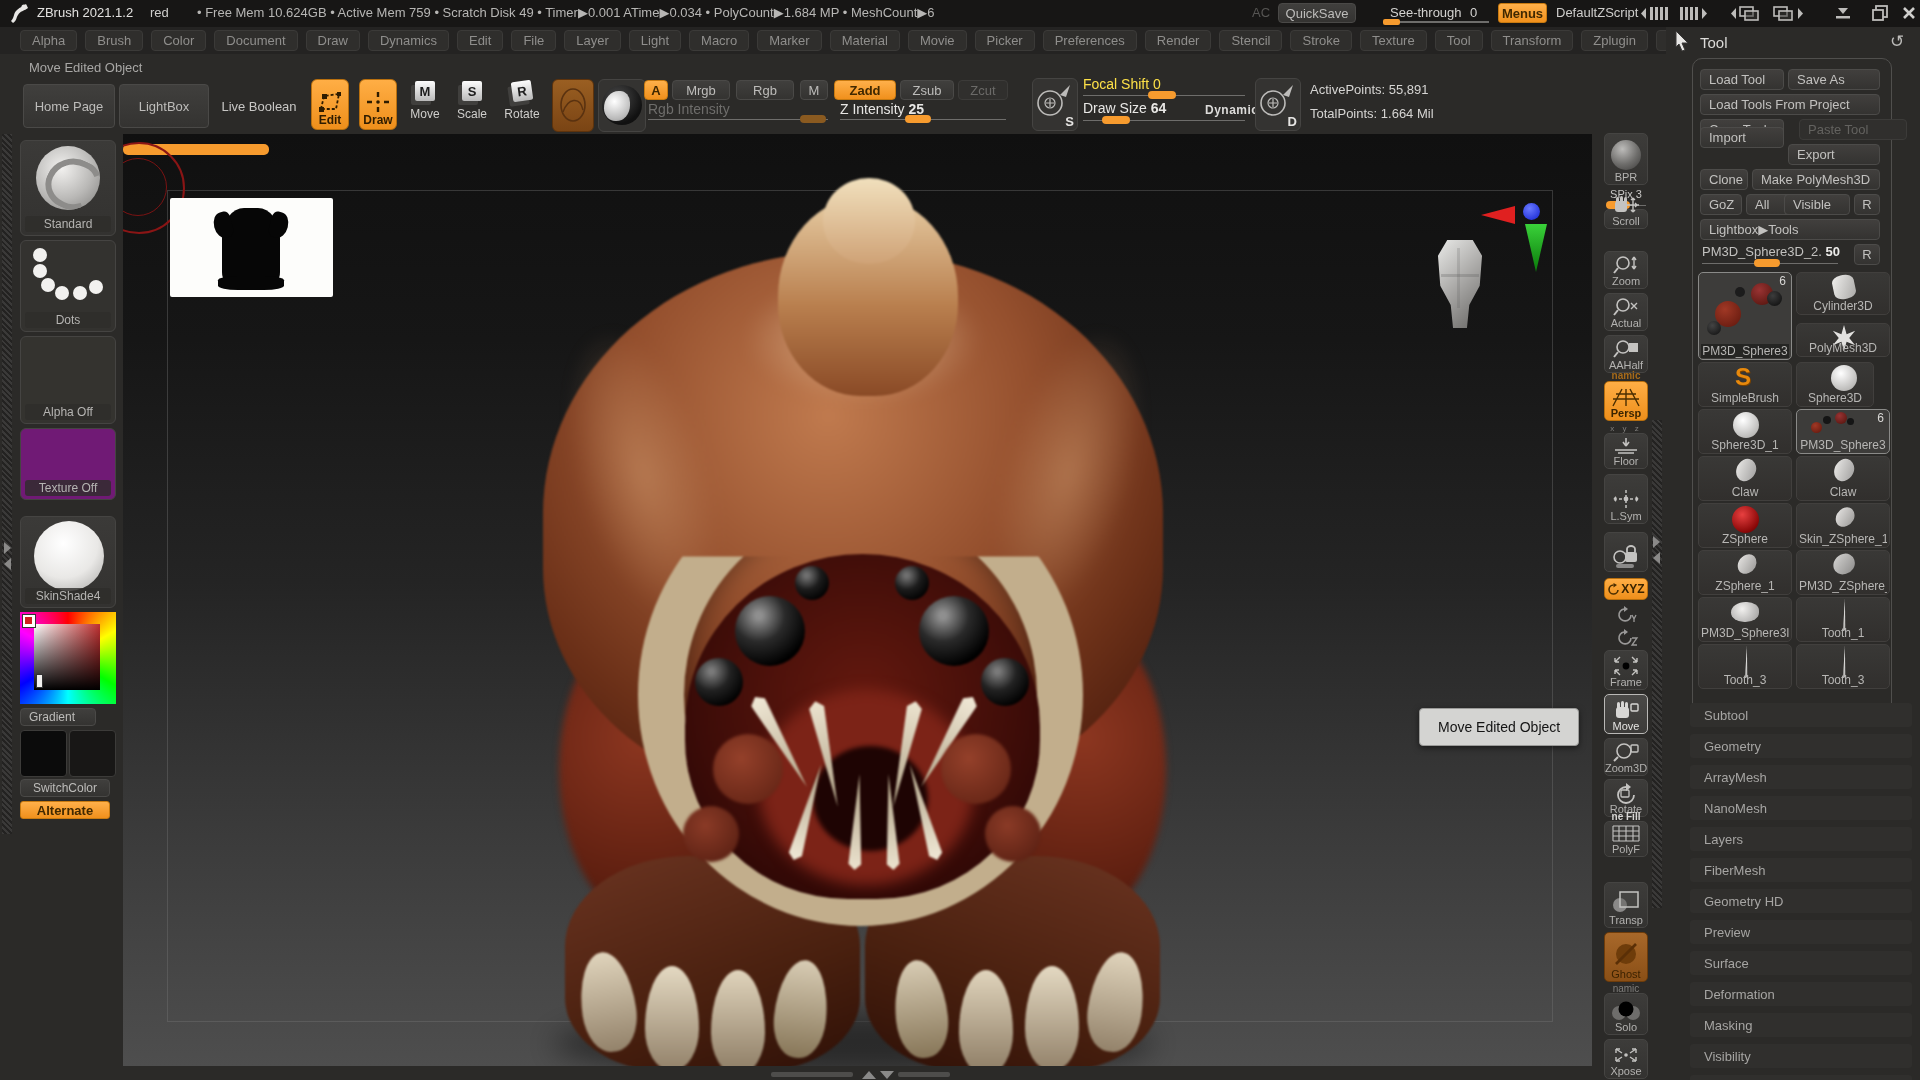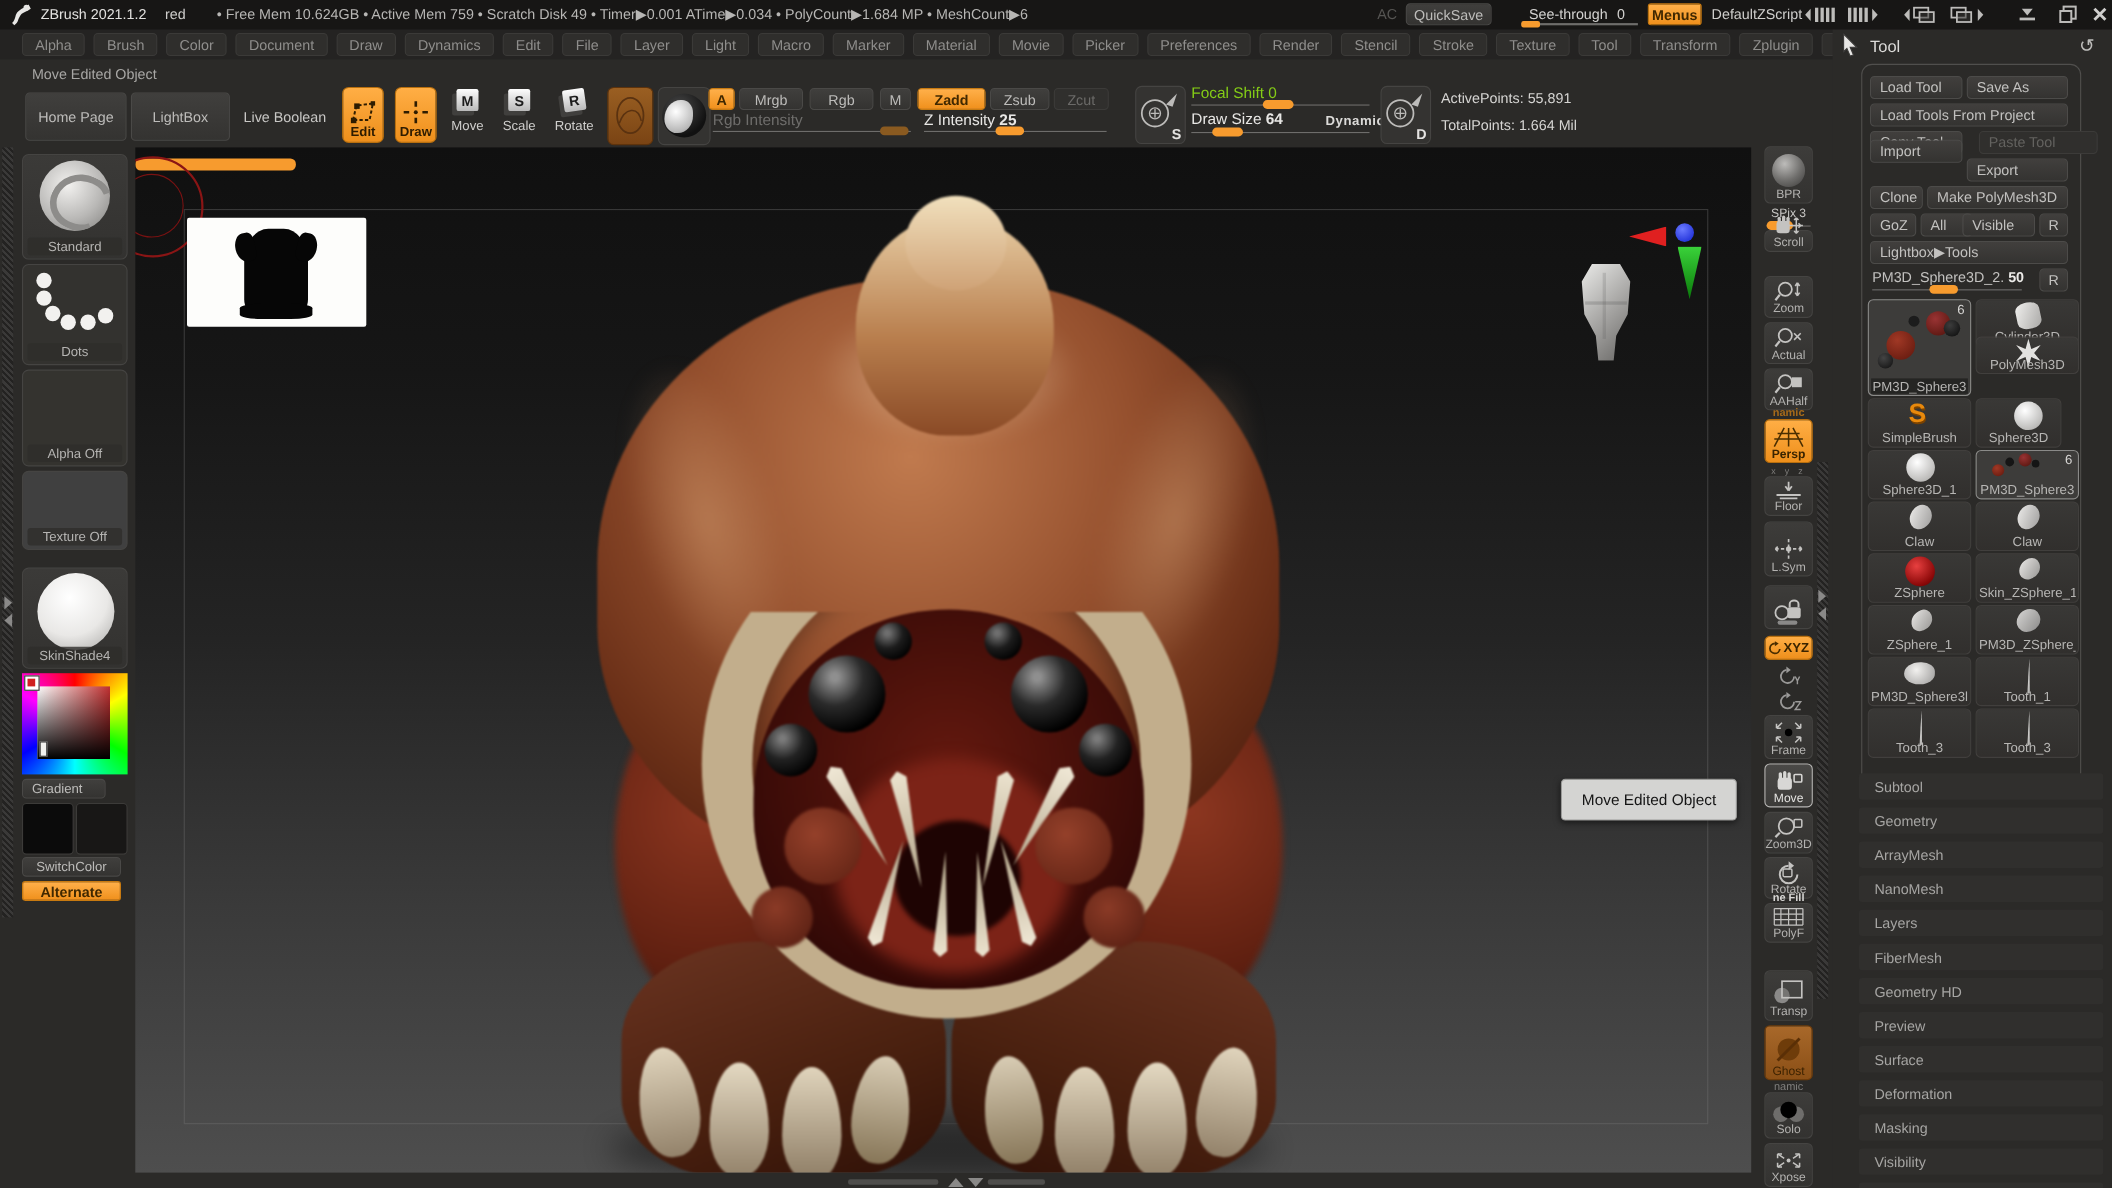--- a/index.html
+++ b/index.html
@@ -227,21 +227,21 @@
 
   <div class="abs" style="left:1032px;top:78px;width:44px;height:51px;border-radius:6px;background:#343331;border:1px solid #454442">
     <svg width="36" height="40" viewBox="0 0 36 40" style="margin:4px 0 0 3px">
       <circle cx="14" cy="20" r="12" fill="none" stroke="#bdbcba" stroke-width="1.6"></circle>
         <circle cx="14" cy="20" r="5" fill="none" stroke="#bdbcba" stroke-width="1.2"></circle>
         <path d="M14 16 V24 M10 20 H18" stroke="#bdbcba" stroke-width="1.2"></path>
       <path d="M24 12 L34 2 L30 14 Z" fill="#bdbcba"></path>
     </svg>
     <b class="abs" style="right:3px;bottom:1px;font-size:13px;color:#e5e4e2">S</b>
   </div>
-  <span class="abs" style="left:1083px;top:76px;font-size:14px;color:#84cc16"><span>Focal Shift</span>&nbsp;<span>0</span></span>
+  <span class="abs" style="left:1083px;top:76px;font-size:14px;color:#fde047"><span>Focal Shift</span>&nbsp;<span>0</span></span>
   <div class="track" style="left:1083px;top:95px;width:162px"></div>
   <div class="handle" style="left:1148px;top:91px;width:28px"></div>
   <span class="abs" style="left:1083px;top:100px;font-size:14px;color:#e8e7e5"><span>Draw Size</span>&nbsp;<b>64</b></span>
   <b class="abs" style="left:1205px;top:103px;font-size:12px;color:#dcdbd9;letter-spacing:.5px">Dynamic</b>
   <div class="track" style="left:1083px;top:120px;width:162px"></div>
   <div class="handle" style="left:1102px;top:116px;width:28px"></div>
 
   <div class="abs" style="left:1255px;top:78px;width:44px;height:51px;border-radius:6px;background:#343331;border:1px solid #454442">
     <svg width="36" height="40" viewBox="0 0 36 40" style="margin:4px 0 0 3px">
       <circle cx="14" cy="20" r="12" fill="none" stroke="#bdbcba" stroke-width="1.6"></circle>
@@ -273,21 +273,21 @@
           <circle cx="36" cy="48" r="7"></circle>
           <circle cx="54" cy="48" r="7"></circle>
           <circle cx="70" cy="42" r="7"></circle>
         </g>
     </svg>
     <div class="cap">Dots</div>
   </div>
   <div class="tile" style="top:336px;height:88px;background:#34332f">
     <div class="cap">Alpha Off</div>
   </div>
-  <div class="tile" style="top:428px;height:72px;background:#404040">
+  <div class="tile" style="top:428px;height:72px;background:#701a75">
     <div class="cap">Texture Off</div>
   </div>
   <div class="tile" style="top:516px;height:92px">
     <div class="abs" style="left:13px;top:4px;width:70px;height:70px;border-radius:50%;background:radial-gradient(circle at 42% 32%,#ffffff,#e9e8e6 55%,#b5b4b2 90%)"></div>
     <div class="cap">SkinShade4</div>
   </div>
 
   <div class="abs" style="left:20px;top:612px;width:96px;height:92px;background:conic-gradient(#ff0000,#ffff00,#00ff00,#00ffff,#0000ff,#ff00ff,#ff0000)">
     <div class="abs" style="left:14px;top:12px;width:66px;height:66px;background:linear-gradient(to bottom,rgba(0,0,0,0) 0%,#000 100%),linear-gradient(to right,#fff 0%,#c03030 100%)"></div>
     <div class="abs" style="left:2px;top:2px;width:12px;height:12px;background:#fff;border:1px solid #333">
@@ -591,21 +591,21 @@
       <div class="abs" style="left:52px;top:10px;width:22px;height:22px;border-radius:50%;background:radial-gradient(circle at 38% 32%,#933,#4e120a)"></div>
       <div class="abs" style="left:68px;top:18px;width:15px;height:15px;border-radius:50%;background:radial-gradient(circle at 38% 32%,#3c3c3c,#0a0a0a)"></div>
       <div class="abs" style="left:36px;top:14px;width:10px;height:10px;border-radius:50%;background:#1c1c1c"></div>
       <span class="n">6</span>
       <div class="cap" style="background:#222120dd">PM3D_Sphere3</div>
     </div>
     <div class="tcell" style="left:130px;top:245px;width:94px;height:43px">
       <div class="abs" style="left:36px;top:2px;width:22px;height:24px;border-radius:45%/28%;background:linear-gradient(120deg,#f2f1ef,#a8a7a5);transform:rotate(-12deg)"></div>
       <div class="cap">Cylinder3D</div>
     </div>
-    <div class="tcell" style="left:130px;top:279px;width:94px;height:34px">
+    <div class="tcell" style="left:130px;top:296px;width:94px;height:34px">
       <div class="abs" style="left:34px;top:1px;width:26px;height:26px;background:#e2e1df;clip-path:polygon(50% 0,60% 36%,93% 22%,70% 50%,93% 78%,60% 64%,50% 100%,40% 64%,7% 78%,30% 50%,7% 22%,40% 36%)"></div>
       <div class="cap">PolyMesh3D</div>
     </div>
     <div class="tcell" style="left:32px;top:335px;width:94px;height:45px">
       <b class="abs" style="left:36px;top:0;font-size:24px;color:#e8890c;text-shadow:1px 1px 0 #7a4200">S</b>
       <div class="cap">SimpleBrush</div>
     </div>
     <div class="tcell" style="left:130px;top:335px;width:78px;height:45px">
       <div class="abs" style="left:34px;top:2px;width:26px;height:26px;border-radius:50%;background:radial-gradient(circle at 38% 32%,#fff,#b5b4b2 80%)"></div>
       <div class="cap">Sphere3D</div>

